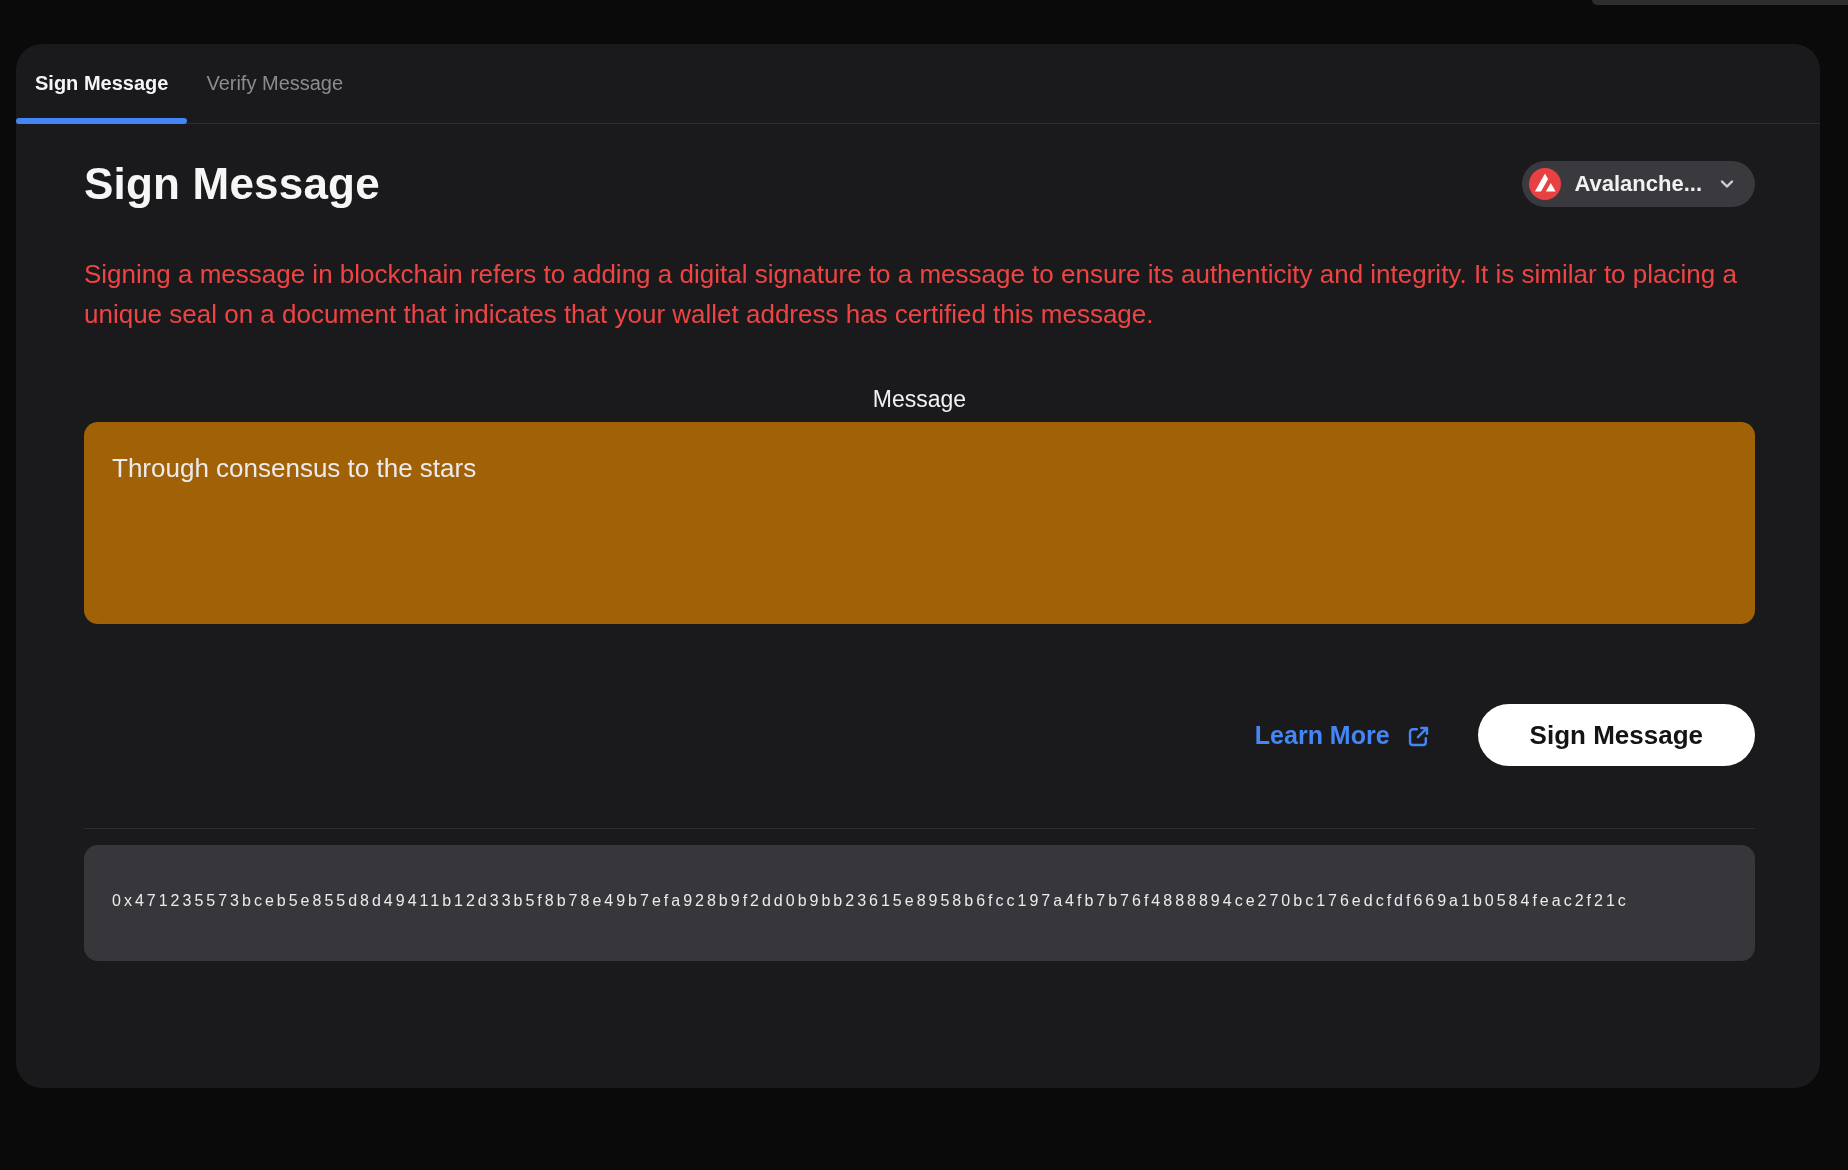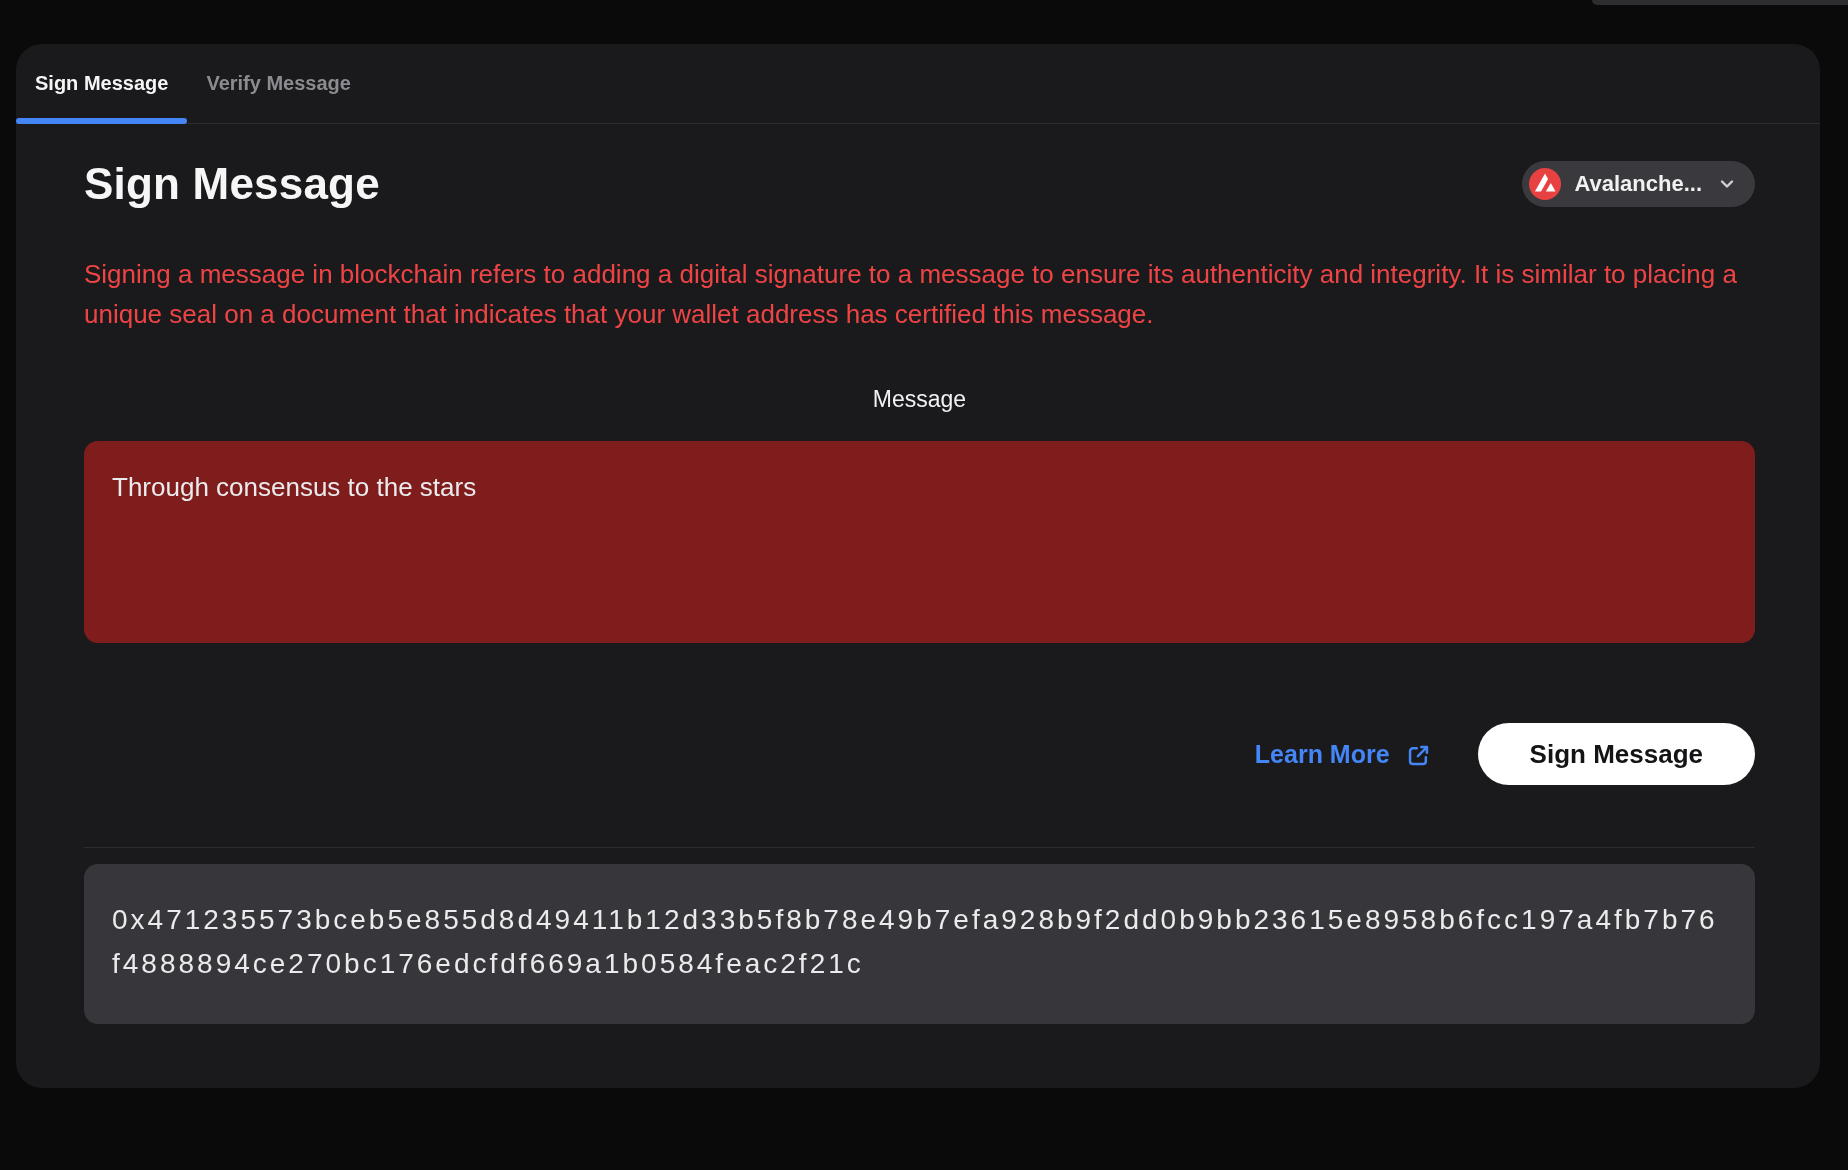--- a/index.html
+++ b/index.html
@@ -18,21 +18,21 @@
     position:absolute;left:16px;top:44px;width:1804px;height:1044px;
     background:#1a1a1d;border-radius:26px;
   }
   
   .tabbar{
     display:flex;align-items:stretch;height:79px;
     border-bottom:1px solid #2e2e32;
   }
   .tab{
     position:relative;display:flex;align-items:center;
-    padding:0 19px;font-size:20px;font-weight:700;color:#8b8b90;
+    padding:0 19px;font-size:20px;font-weight:400;color:#8b8b90;
     cursor:pointer;white-space:nowrap;
   }
   .tab.active{color:#f5f5f6;font-weight:700;}
   .tab.active::after{
     content:"";position:absolute;left:0;right:0;bottom:-1px;height:6px;
     background:var(--accent);border-radius:3px;
   }
   
   .content{padding:34px 65px 0 68px;}
   .header-row{display:flex;justify-content:space-between;align-items:center;}
@@ -44,22 +44,22 @@
     font-family:inherit;
     text-align:right;
   }
   .network-pill .logo{width:32px;height:32px;display:block;}
   .network-pill .chev{width:20px;height:20px;display:block;margin-left:2px;}
   .description{
     margin-top:44px;font-size:26px;line-height:40px;color:#ef4444;max-width:1671px;
   }
   .field-label{margin-top:52px;font-size:23px;font-weight:400;color:#f2f2f3;text-align:center;}
   .message-input{
-    display:block;margin-top:28px;width:100%;height:202px;box-sizing:border-box;
-    background:#7f1d1d;border:none;border-radius:14px;
+    display:block;margin-top:9px;width:100%;height:202px;box-sizing:border-box;
+    background:#a16207;border:none;border-radius:14px;
     padding:28px 28px;font-size:26px;line-height:1.45;color:#ebebed;
     font-family:inherit;resize:none;outline:none;
   }
   .actions-row{
     display:flex;justify-content:flex-end;align-items:center;gap:46px;margin-top:80px;
   }
   .learn-more{
     display:flex;align-items:flex-end;gap:15px;
     color:var(--accent);font-size:25px;font-weight:700;text-decoration:none;cursor:pointer;
   }
@@ -67,21 +67,21 @@
   .sign-btn{
     height:62px;padding:0 52px;border-radius:31px;background:#ffffff;
     color:#141416;font-size:26px;font-weight:700;border:none;cursor:pointer;
     font-family:inherit;white-space:nowrap;
   }
   .divider{height:1px;background:#2d2d31;margin-top:62px;}
   .sig-label{margin-top:46px;}
   .sig-box{
     margin-top:16px;width:100%;box-sizing:border-box;
     background:#37373b;border-radius:14px;
-    padding:34px 28px 38px;font-size:28px;letter-spacing:3px;line-height:44px;
+    padding:34px 28px 38px;font-size:16px;letter-spacing:3px;line-height:44px;
     color:#ebebed;word-break:break-all;cursor:text;
   }
 </style>
 </head>
 <body>
 
 <div class="top-fragment"></div>
 
 <div class="card" style="--accent:#4486f5;">
 

